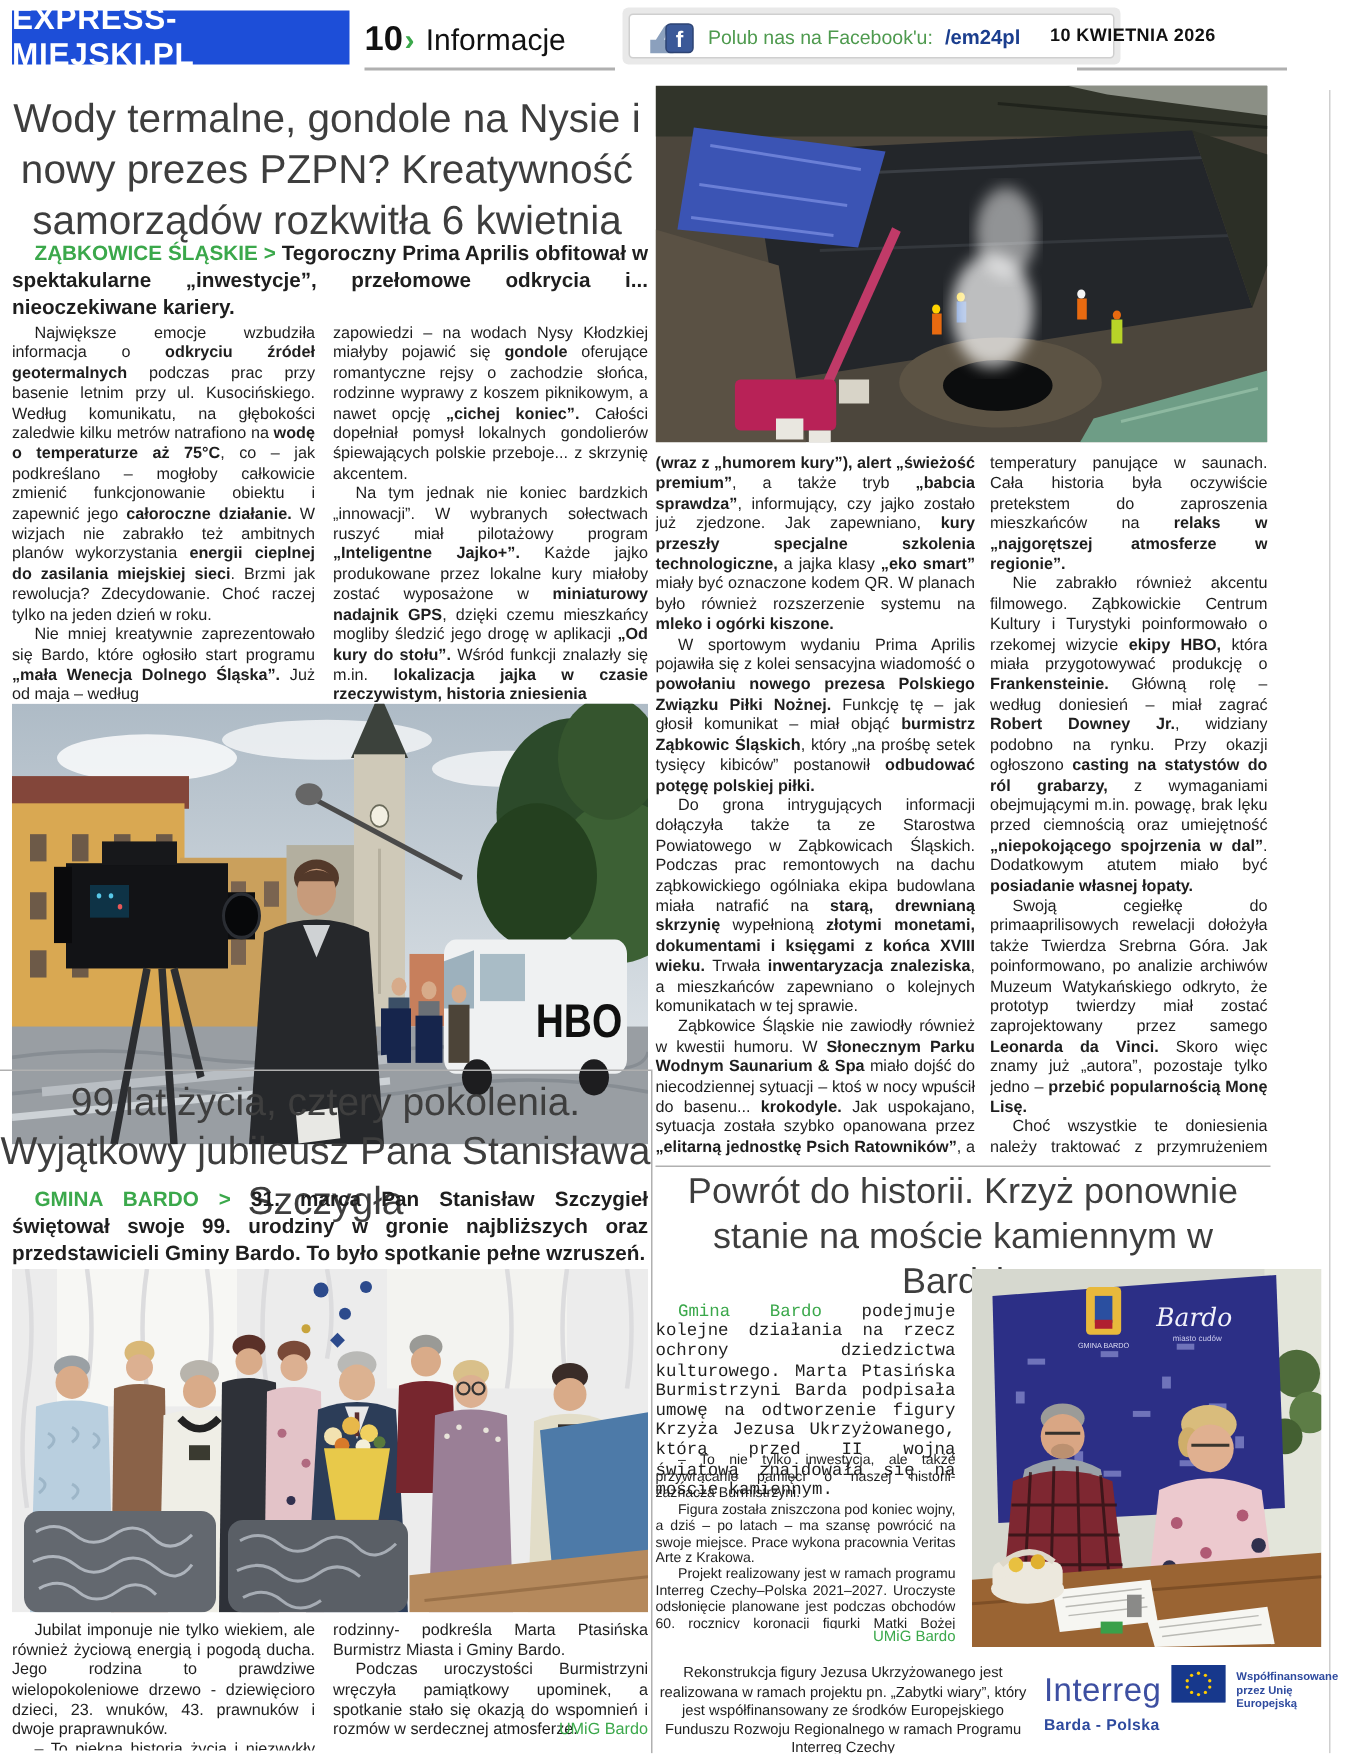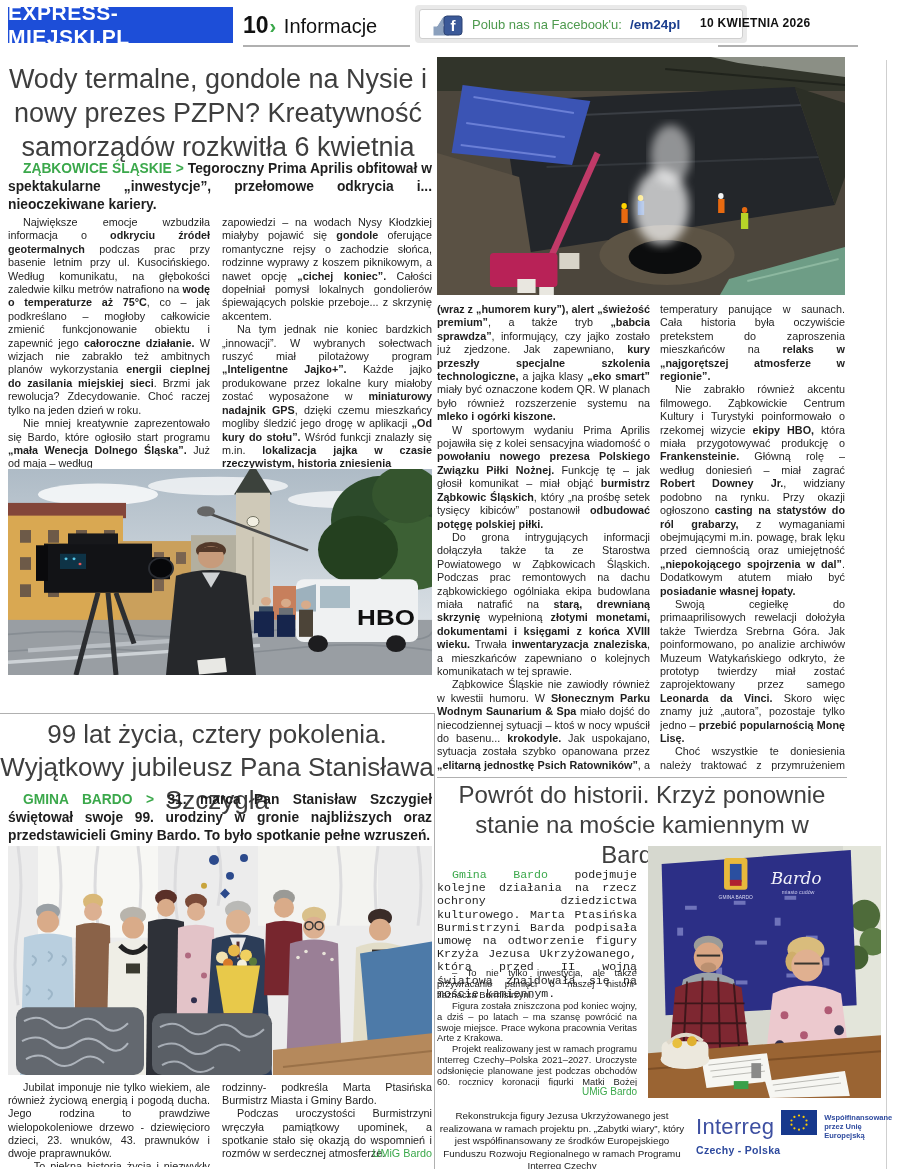--- a/index.html
+++ b/index.html
@@ -37,21 +37,21 @@
   .a1-lead{left:8px;top:160px;width:424px;font-size:13.8px;line-height:18.2px;font-weight:bold;}
   .a1c{font-size:10.8px;line-height:13.4px;overflow:hidden;}
   .a1-col1{left:8px;top:216px;width:202px;height:252px;}
   .a1-col2{left:222px;top:216px;width:210px;height:252px;}
   .a1-col3{left:437px;top:303px;width:213px;height:468px;}
   .a1-col4{left:660px;top:303px;width:185px;height:468px;}
   
   .photo{overflow:hidden;}
   .photo svg{display:block;width:100%;height:100%;}
   .ph1{left:437px;top:57px;width:408px;height:238px;}
-  .ph2{left:8px;top:469px;width:424px;height:206px;}
+  .ph2{left:8px;top:469px;width:424px;height:294px;}
   .ph3{left:8px;top:846px;width:424px;height:229px;}
   .ph4{left:648px;top:846px;width:233px;height:252px;}
   
   .a2-head{left:0;top:718px;width:434px;font-size:26px;line-height:33px;}
   .a2-lead{left:8px;top:791px;width:424px;font-size:13.8px;line-height:18.2px;font-weight:bold;}
   .a2c{font-size:10.8px;line-height:13.2px;overflow:hidden;}
   .a2-colA{left:8px;top:1081px;width:202px;height:86px;}
   .a2-colB{left:222px;top:1081px;width:210px;height:86px;}
   .a2-credit{font-size:10.8px;margin-top:-13.2px;}
   
@@ -478,16 +478,16 @@
             <circle cx="10.5" cy="14.7" r="1.1"></circle>
             <circle cx="10.5" cy="10.5" r="1.1"></circle>
             <circle cx="13.4" cy="6.9" r="1.1"></circle>
         </g>
       </svg>
       <div class="f-eutxt">
         <div>Współfinansowane</div>
         <div>przez Unię Europejską</div>
       </div>
     </div>
-    <div class="f-prog">Czechy - Polska</div>
+    <div class="f-prog">Barda - Polska</div>
   </div>
 
 </div>
 
 </body></html>

